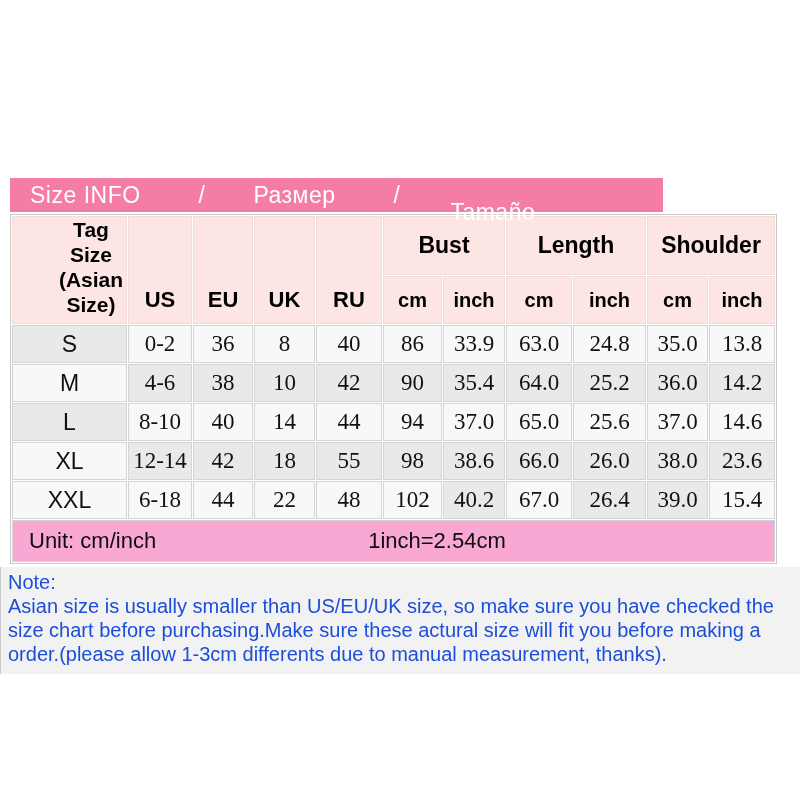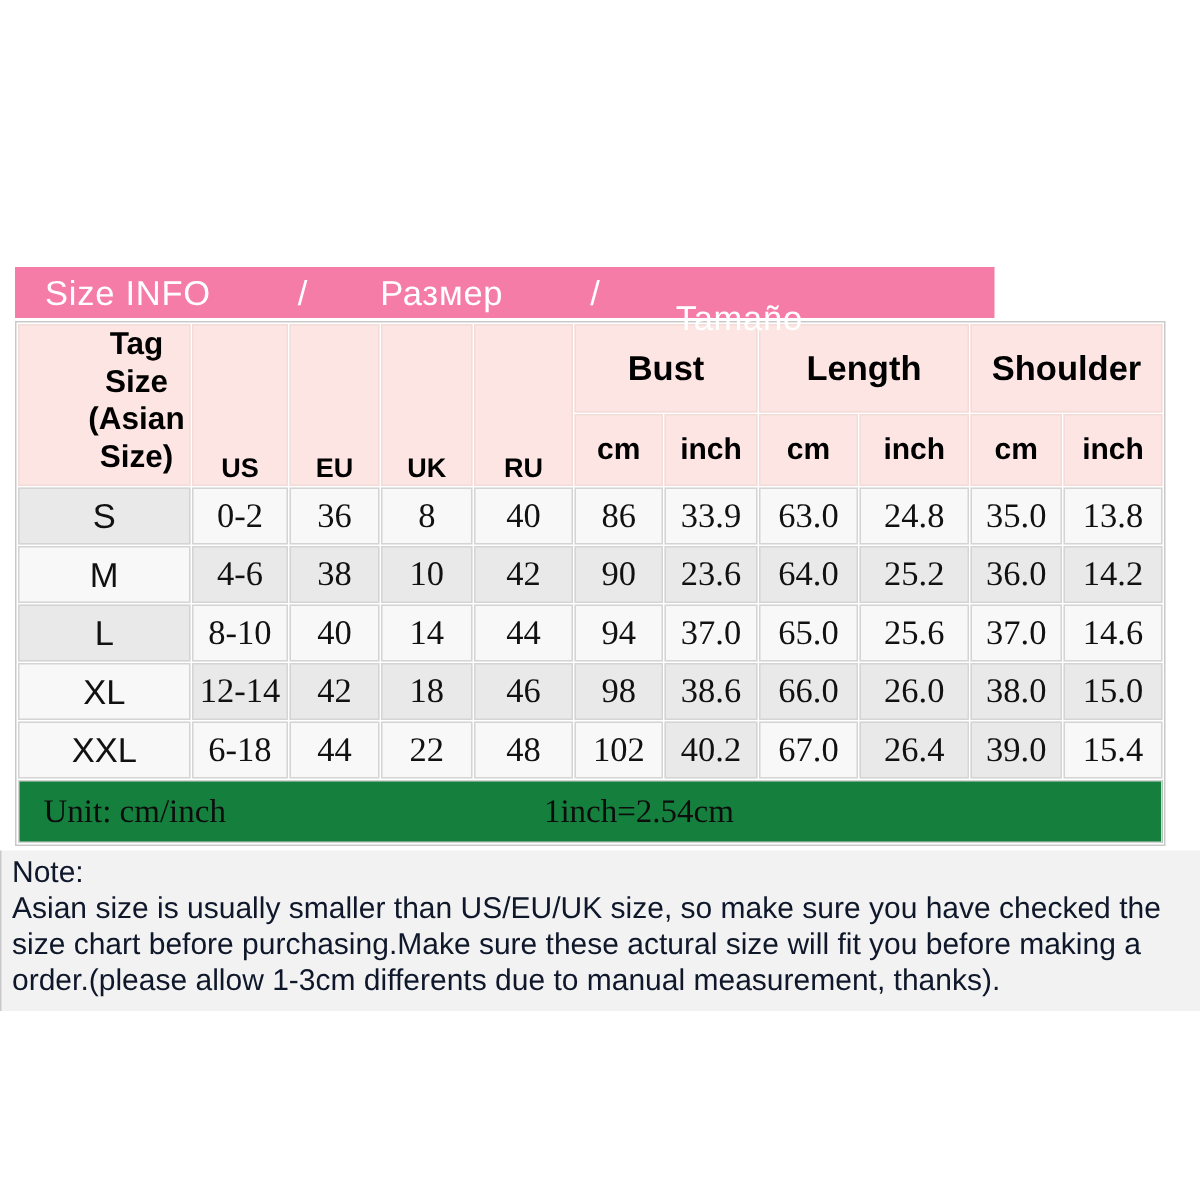--- a/index.html
+++ b/index.html
@@ -62,64 +62,65 @@
   }
   th.corner {
     vertical-align: bottom;
     font-size: 21px;
     line-height: 25px;
     padding-bottom: 6px;
     padding-left: 43px;
   }
   th.flat-col {
     vertical-align: bottom;
-    font-size: 18px;
+    font-size: 22px;
+    padding-bottom: 10px;
   }
   th.group { font-size: 23px; height: 46px; }
   th.unit  { font-size: 20px; height: 37px; }
   .size-table td {
     height: 36px;
     background: var(--row-light, #f8f8f8);
     border: 1px solid #d4d4d4;
     font-family: "Liberation Serif", serif;
     font-size: 23px;
     color: #111111;
   }
   .size-table td.shaded { background: var(--row-shaded, #e9e9e9); }
   .size-table td.size-col {
     font-family: "Liberation Sans", sans-serif;
     font-size: 23px;
     font-weight: 500;
   }
   
   .size-table tfoot td {
     height: 40px;
-    background: #15803d;
+    background: #f9a8d4;
     border: 1px solid #d4d4d4;
-    font-family: Liberation Serif, serif;
+    font-family: Liberation Sans, sans-serif;
   }
   .unit-flex {
     display: flex;
     align-items: center;
     font-size: 22px;
     color: #0d0d0d;
   }
   .unit-flex .u-label { margin-left: 16px; }
   .unit-flex .u-conv  { margin-left: 212px; }
   
   .note {
     margin-top: 3px;
     width: 800px;
     box-sizing: border-box;
     background: #f2f2f2;
     border-left: 1px solid #c9c9c9;
     padding: 3px 6px 8px 7px;
     font-size: 20px;
     line-height: 24px;
-    color: #0f172a;
+    color: #1d4ed8;
   }
   .note .note-title { margin-bottom: 0; }
   .note .note-body  { width: 786px; }
 </style>
 </head>
 <body>
 
 <div class="page">
 
   <div class="banner">
@@ -181,21 +182,21 @@
           <td>35.0</td>
           <td>13.8</td>
         </tr>
         <tr>
           <td class="size-col">M</td>
           <td class="shaded">4-6</td>
           <td class="shaded">38</td>
           <td class="shaded">10</td>
           <td class="shaded">42</td>
           <td class="shaded">90</td>
-          <td class="shaded">23.6</td>
+          <td class="shaded">35.4</td>
           <td class="shaded">64.0</td>
           <td class="shaded">25.2</td>
           <td class="shaded">36.0</td>
           <td class="shaded">14.2</td>
         </tr>
         <tr>
           <td class="size-col shaded">L</td>
           <td>8-10</td>
           <td>40</td>
           <td>14</td>
@@ -205,27 +206,27 @@
           <td>65.0</td>
           <td>25.6</td>
           <td>37.0</td>
           <td>14.6</td>
         </tr>
         <tr>
           <td class="size-col">XL</td>
           <td class="shaded">12-14</td>
           <td class="shaded">42</td>
           <td class="shaded">18</td>
-          <td class="shaded">46</td>
+          <td class="shaded">55</td>
           <td class="shaded">98</td>
           <td class="shaded">38.6</td>
           <td class="shaded">66.0</td>
           <td class="shaded">26.0</td>
           <td class="shaded">38.0</td>
-          <td class="shaded">15.0</td>
+          <td class="shaded">23.6</td>
         </tr>
         <tr>
           <td class="size-col">XXL</td>
           <td>6-18</td>
           <td>44</td>
           <td>22</td>
           <td>48</td>
           <td>102</td>
           <td class="shaded">40.2</td>
           <td>67.0</td>

